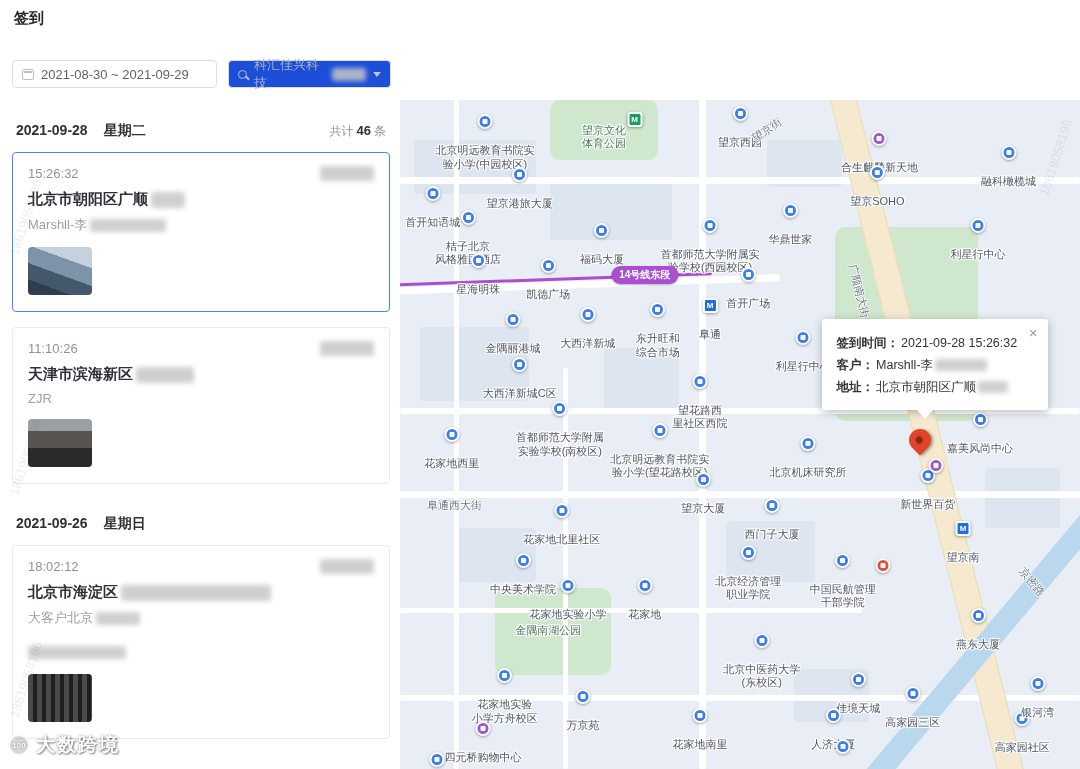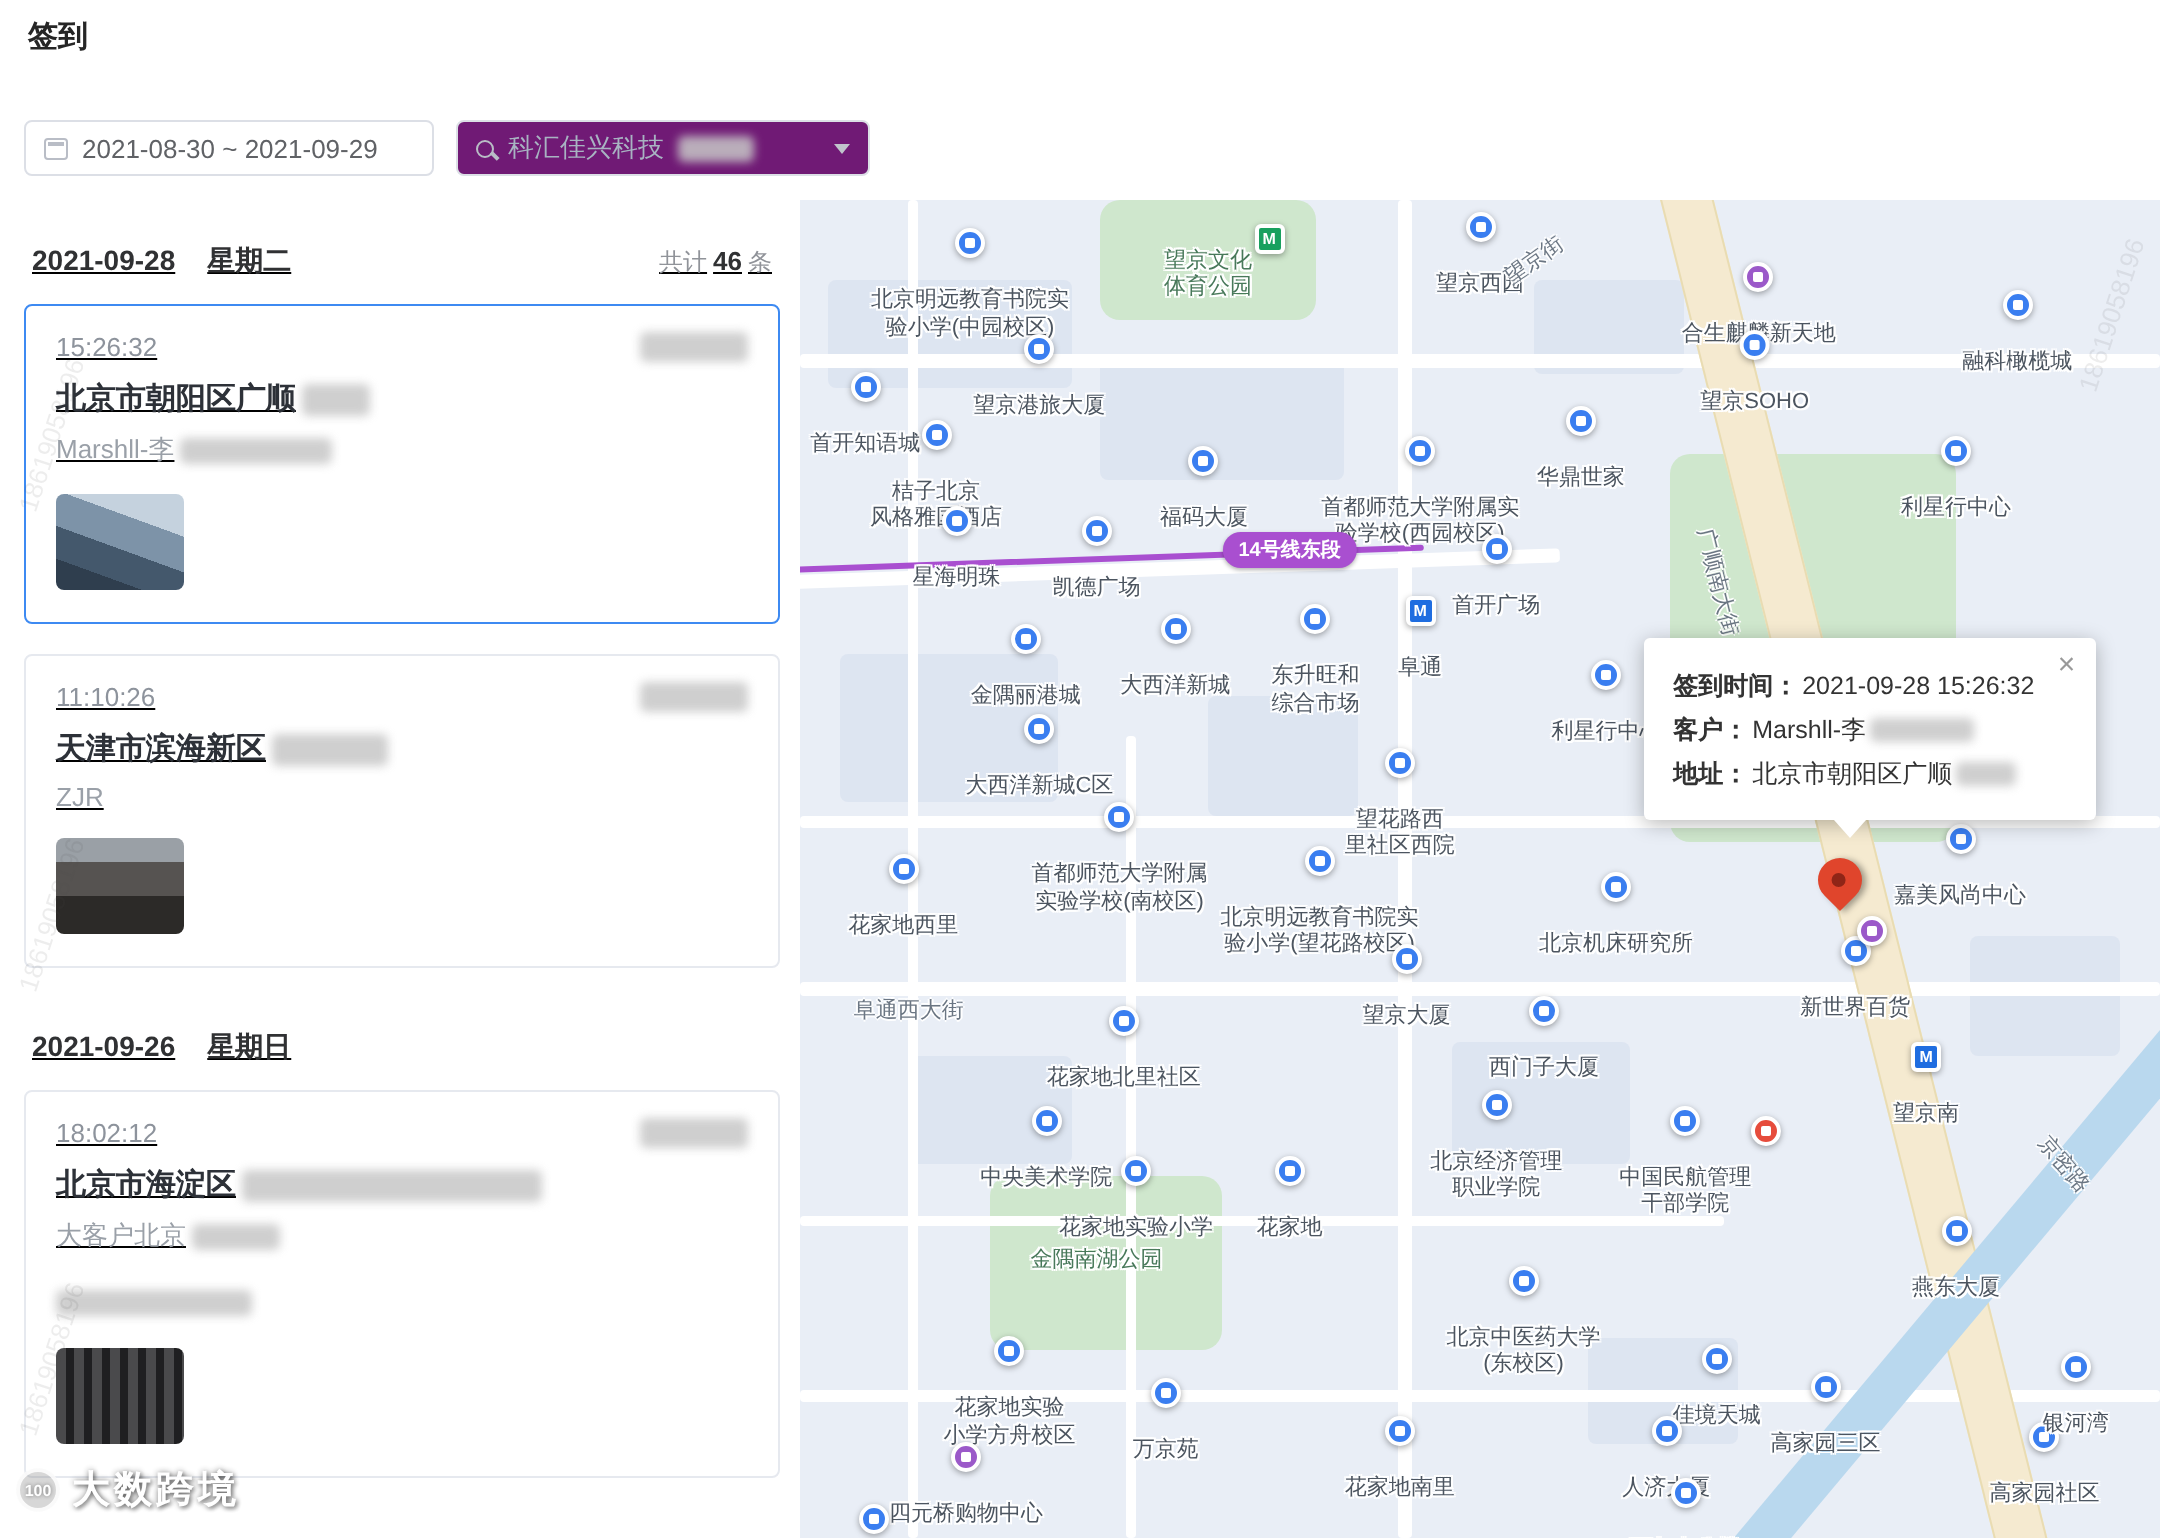--- a/index.html
+++ b/index.html
@@ -8,34 +8,34 @@
   .app { position:relative; width:1080px; height:769px; overflow:hidden; background:#fff; }
 
   .page-title { position:absolute; left:14px; top:9px; font-size:15px; font-weight:bold; color:#262626; }
 
   
   .date-input { position:absolute; left:12px; top:60px; width:205px; height:28px; border:1px solid #dcdfe6;
     border-radius:4px; background:#fff; display:flex; align-items:center; gap:7px; padding:0 9px;
     font-size:13px; color:#606266; }
   .icon-cal { width:12px; height:11px; border:1.4px solid #b9bdc6; border-radius:2px; position:relative; flex:none; }
   .icon-cal::before { content:""; position:absolute; left:1px; right:1px; top:1.5px; height:1.5px; background:#b9bdc6; }
-  .select-input { position:absolute; left:228px; top:60px; width:207px; height:28px; border:1px solid #dcdfe6;
-    border-radius:4px; background:#701a75; display:flex; align-items:center; gap:7px; padding:0 9px;
+  .select-input { position:absolute; left:228px; top:60px; width:163px; height:28px; border:1px solid #dcdfe6;
+    border-radius:4px; background:#1d4ed8; display:flex; align-items:center; gap:7px; padding:0 9px;
     font-size:13px; color:#a8b3c2; }
   .icon-search { width:9px; height:9px; border:1.5px solid #b9bdc6; border-radius:50%; position:relative; flex:none; }
   .icon-search::after { content:""; position:absolute; width:5px; height:1.5px; background:#b9bdc6;
     transform:rotate(45deg); right:-4px; bottom:-1px; }
   .icon-chevron { margin-left:auto; width:0; height:0; border-left:4px solid transparent; border-right:4px solid transparent;
     border-top:5px solid #c0c4cc; flex:none; }
 
   
   .blob { display:inline-block; height:14px; border-radius:3px; background:#c7c7c7; filter:blur(2.5px); opacity:.85; vertical-align:middle; }
 
   
-  .list { position:absolute; left:12px; top:106px; width:378px; height:663px; overflow:hidden;text-decoration:underline; }
+  .list { position:absolute; left:12px; top:106px; width:378px; height:663px; overflow:hidden; }
   .group-header { display:flex; align-items:baseline; padding:16px 4px 12px; font-size:14px; font-weight:bold; color:#303133; }
   .g-week { margin-left:16px; }
   .g-total { margin-left:auto; font-weight:normal; font-size:12px; color:#909399; }
   .g-total b { color:#303133; font-size:13px; margin:0 3px; }
   .card { border:1px solid #e6e9ef; border-radius:4px; background:#fff; padding:13px 15px 16px; margin-bottom:15px; }
   .card.selected { border-color:#3d8af2; }
   .time-row { display:flex; justify-content:space-between; align-items:center; font-size:13px; color:#8d939c; }
   .addr { margin-top:9px; font-size:15px; font-weight:600; color:#2d3138; display:flex; align-items:center; gap:3px; }
   .cust { margin-top:7px; font-size:13px; color:#9aa0a8; display:flex; align-items:center; gap:3px; }
   .blob-line { margin-top:16px; }

